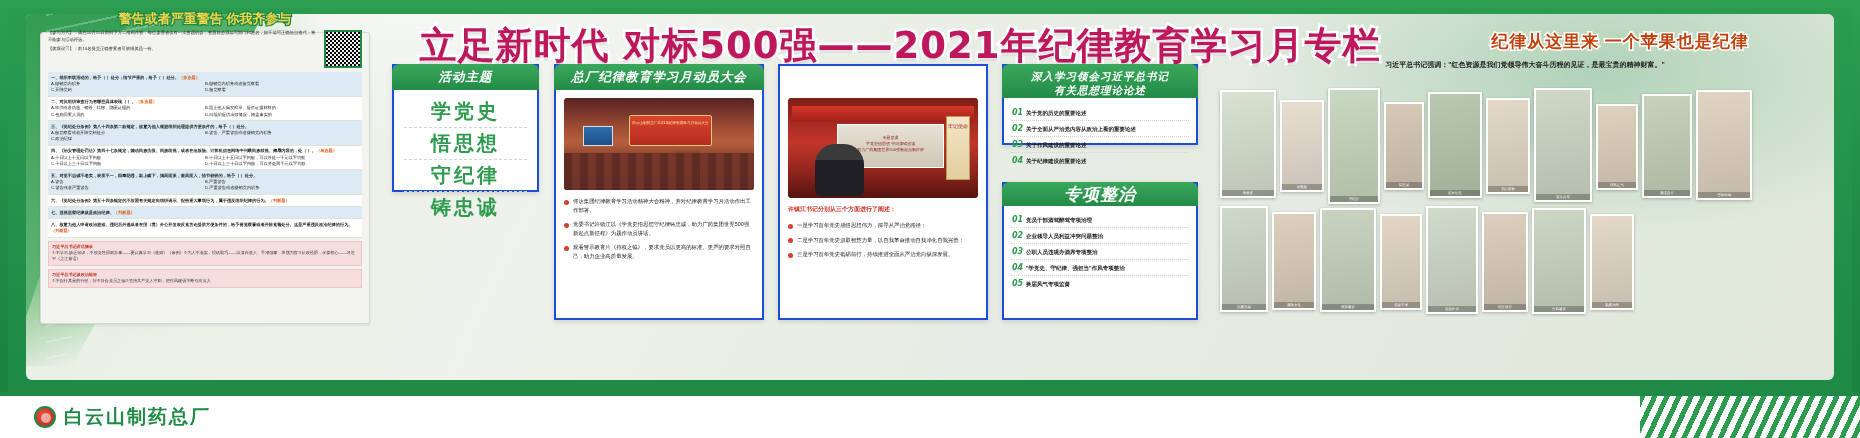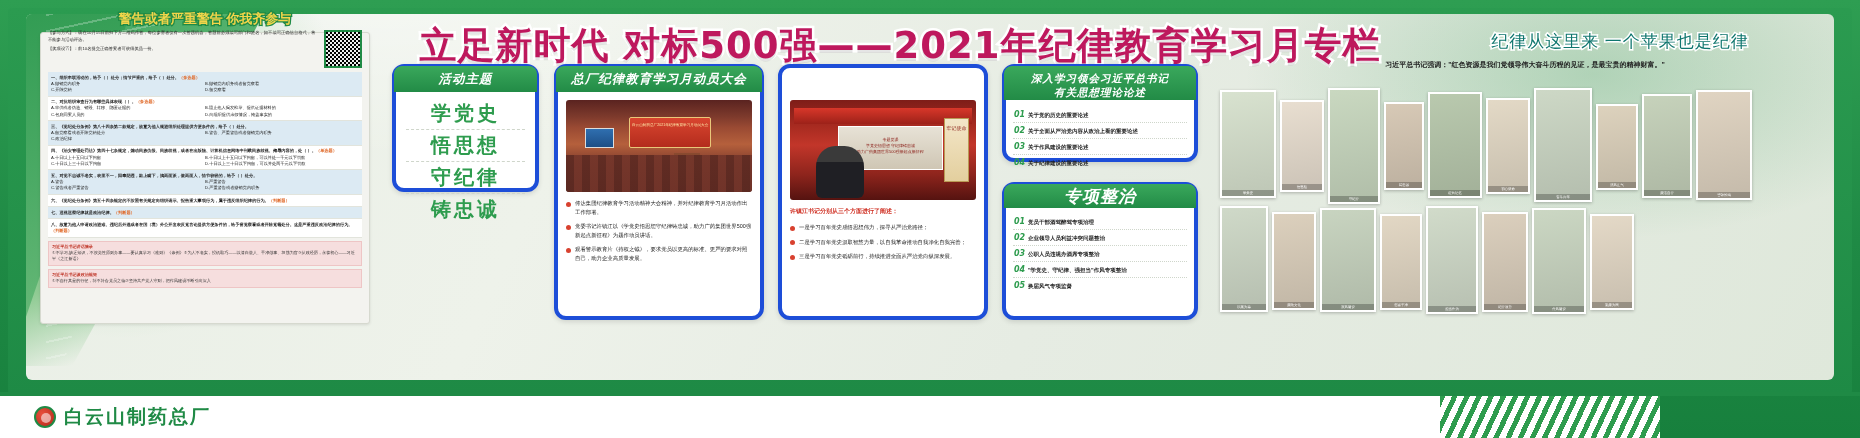--- a/index.html
+++ b/index.html
@@ -72,21 +72,21 @@
     color:#be185d;
     -webkit-text-stroke: 5px #ffffff;
     paint-order: stroke fill;
     text-shadow: 0 3px 0 rgba(0,0,0,.10);
   }
   
   .right-headline{
     position:absolute; right:30px; top:30px; width:420px; text-align:center;
   }
   .right-headline .t{
-    font-size:17px; font-weight:normal; color:#0f766e; letter-spacing:1px;
+    font-size:17px; font-weight:bold; color:#c2410c; letter-spacing:1px;
     -webkit-text-stroke:3px #ffffff; paint-order: stroke fill;
   }
   
   .quiz{
     position:absolute; left:40px; top:32px; width:330px; height:292px;
     background:#f3f3ef; border:1px solid #d6d9cf; border-radius:3px;
     box-shadow:0 1px 3px rgba(0,0,0,.10);
     padding:6px 7px;
   }
   .quiz-title{
@@ -117,21 +117,21 @@
   .qopts{ display:flex; }
   .qopts div{ width:50%; }
   .qnote{
     background:#f6dede; border:1px solid #eec5c5; margin-top:3px;
     padding:2.5px 3px; font-size:4.1px; line-height:6px; color:#333;
   }
   .qnote .hd{ color:#c0392b; font-weight:bold; }
   
   .card{
     position:absolute; background:#ffffff;
-    border:4px solid #1d4ed8; border-radius:12px;
+    border:2px solid #1d4ed8; border-radius:0;
     box-shadow:0 2px 5px rgba(0,0,0,.12);
   }
   .card-head{
     position:absolute; left:-2px; right:-2px; top:-2px; height:26px;
     background:linear-gradient(180deg,#3aa85c,#228b46);
     border-radius:8px 8px 0 0;
     display:flex; align-items:center; justify-content:center;
     color:#fff; font-weight:bold; font-size:12.5px; letter-spacing:1px;
     font-style:italic;
   }
@@ -201,21 +201,21 @@
   .photo2 .scroll{
     position:absolute; right:4%; top:18%; width:13%; height:64%;
     background:linear-gradient(180deg,#f3e6c8,#e3cf9e); border:1px solid #b99a55;
     color:#8a1c16; font-size:5px; text-align:center; line-height:9px; padding-top:5px;
   }
   .redline{
     color:#cf2d20; font-weight:bold; font-size:6px; margin:7px 0 6px 0; line-height:9px;
   }
 
   
-  #card-study{ left:1002px; top:64px; width:196px; height:98px; }
+  #card-study{ left:1002px; top:64px; width:196px; height:81px; }
   #card-study .card-head{ height:34px; line-height:12px; flex-direction:column; font-size:10.5px; padding-top:4px; gap:2px;}
   #card-study .card-body{ top:34px; padding:5px 7px; }
   .numrow{
     display:flex; gap:2px; align-items:flex-start;
     border-bottom:1px dotted #cfd6cb; padding:3.5px 1px;
     font-size:5.5px; line-height:8px; color:#1d1d1d; font-weight:bold;
   }
   .numrow:last-child{ border-bottom:none; }
   .num{
     flex:0 0 auto; color:#2e9c4e; font-weight:bold; font-size:8px; font-style:italic;
@@ -241,21 +241,21 @@
   .poster{
     position:absolute; border:2px solid #ffffff; box-shadow:0 1px 3px rgba(0,0,0,.25);
     background:#ccc; overflow:hidden;
   }
   .poster .pcap{
     position:absolute; left:0; right:0; bottom:0; font-size:3.4px; color:#fff;
     background:rgba(0,0,0,.25); text-align:center; padding:1px 0;
   }
   
   .bottom{
-    position:absolute; left:0; bottom:0; width:1660px; height:42px;
+    position:absolute; left:0; bottom:0; width:1860px; height:42px;
     background:#ffffff;
     display:flex; align-items:center;
   }
   .bottom-logo{
     display:flex; align-items:center; gap:8px; margin-left:34px;
   }
   .logo-mark{
     width:22px; height:22px; border-radius:50%;
     background:radial-gradient(circle at 35% 35%,#e8503c,#b5281a);
     border:2px solid #1f8a45;

